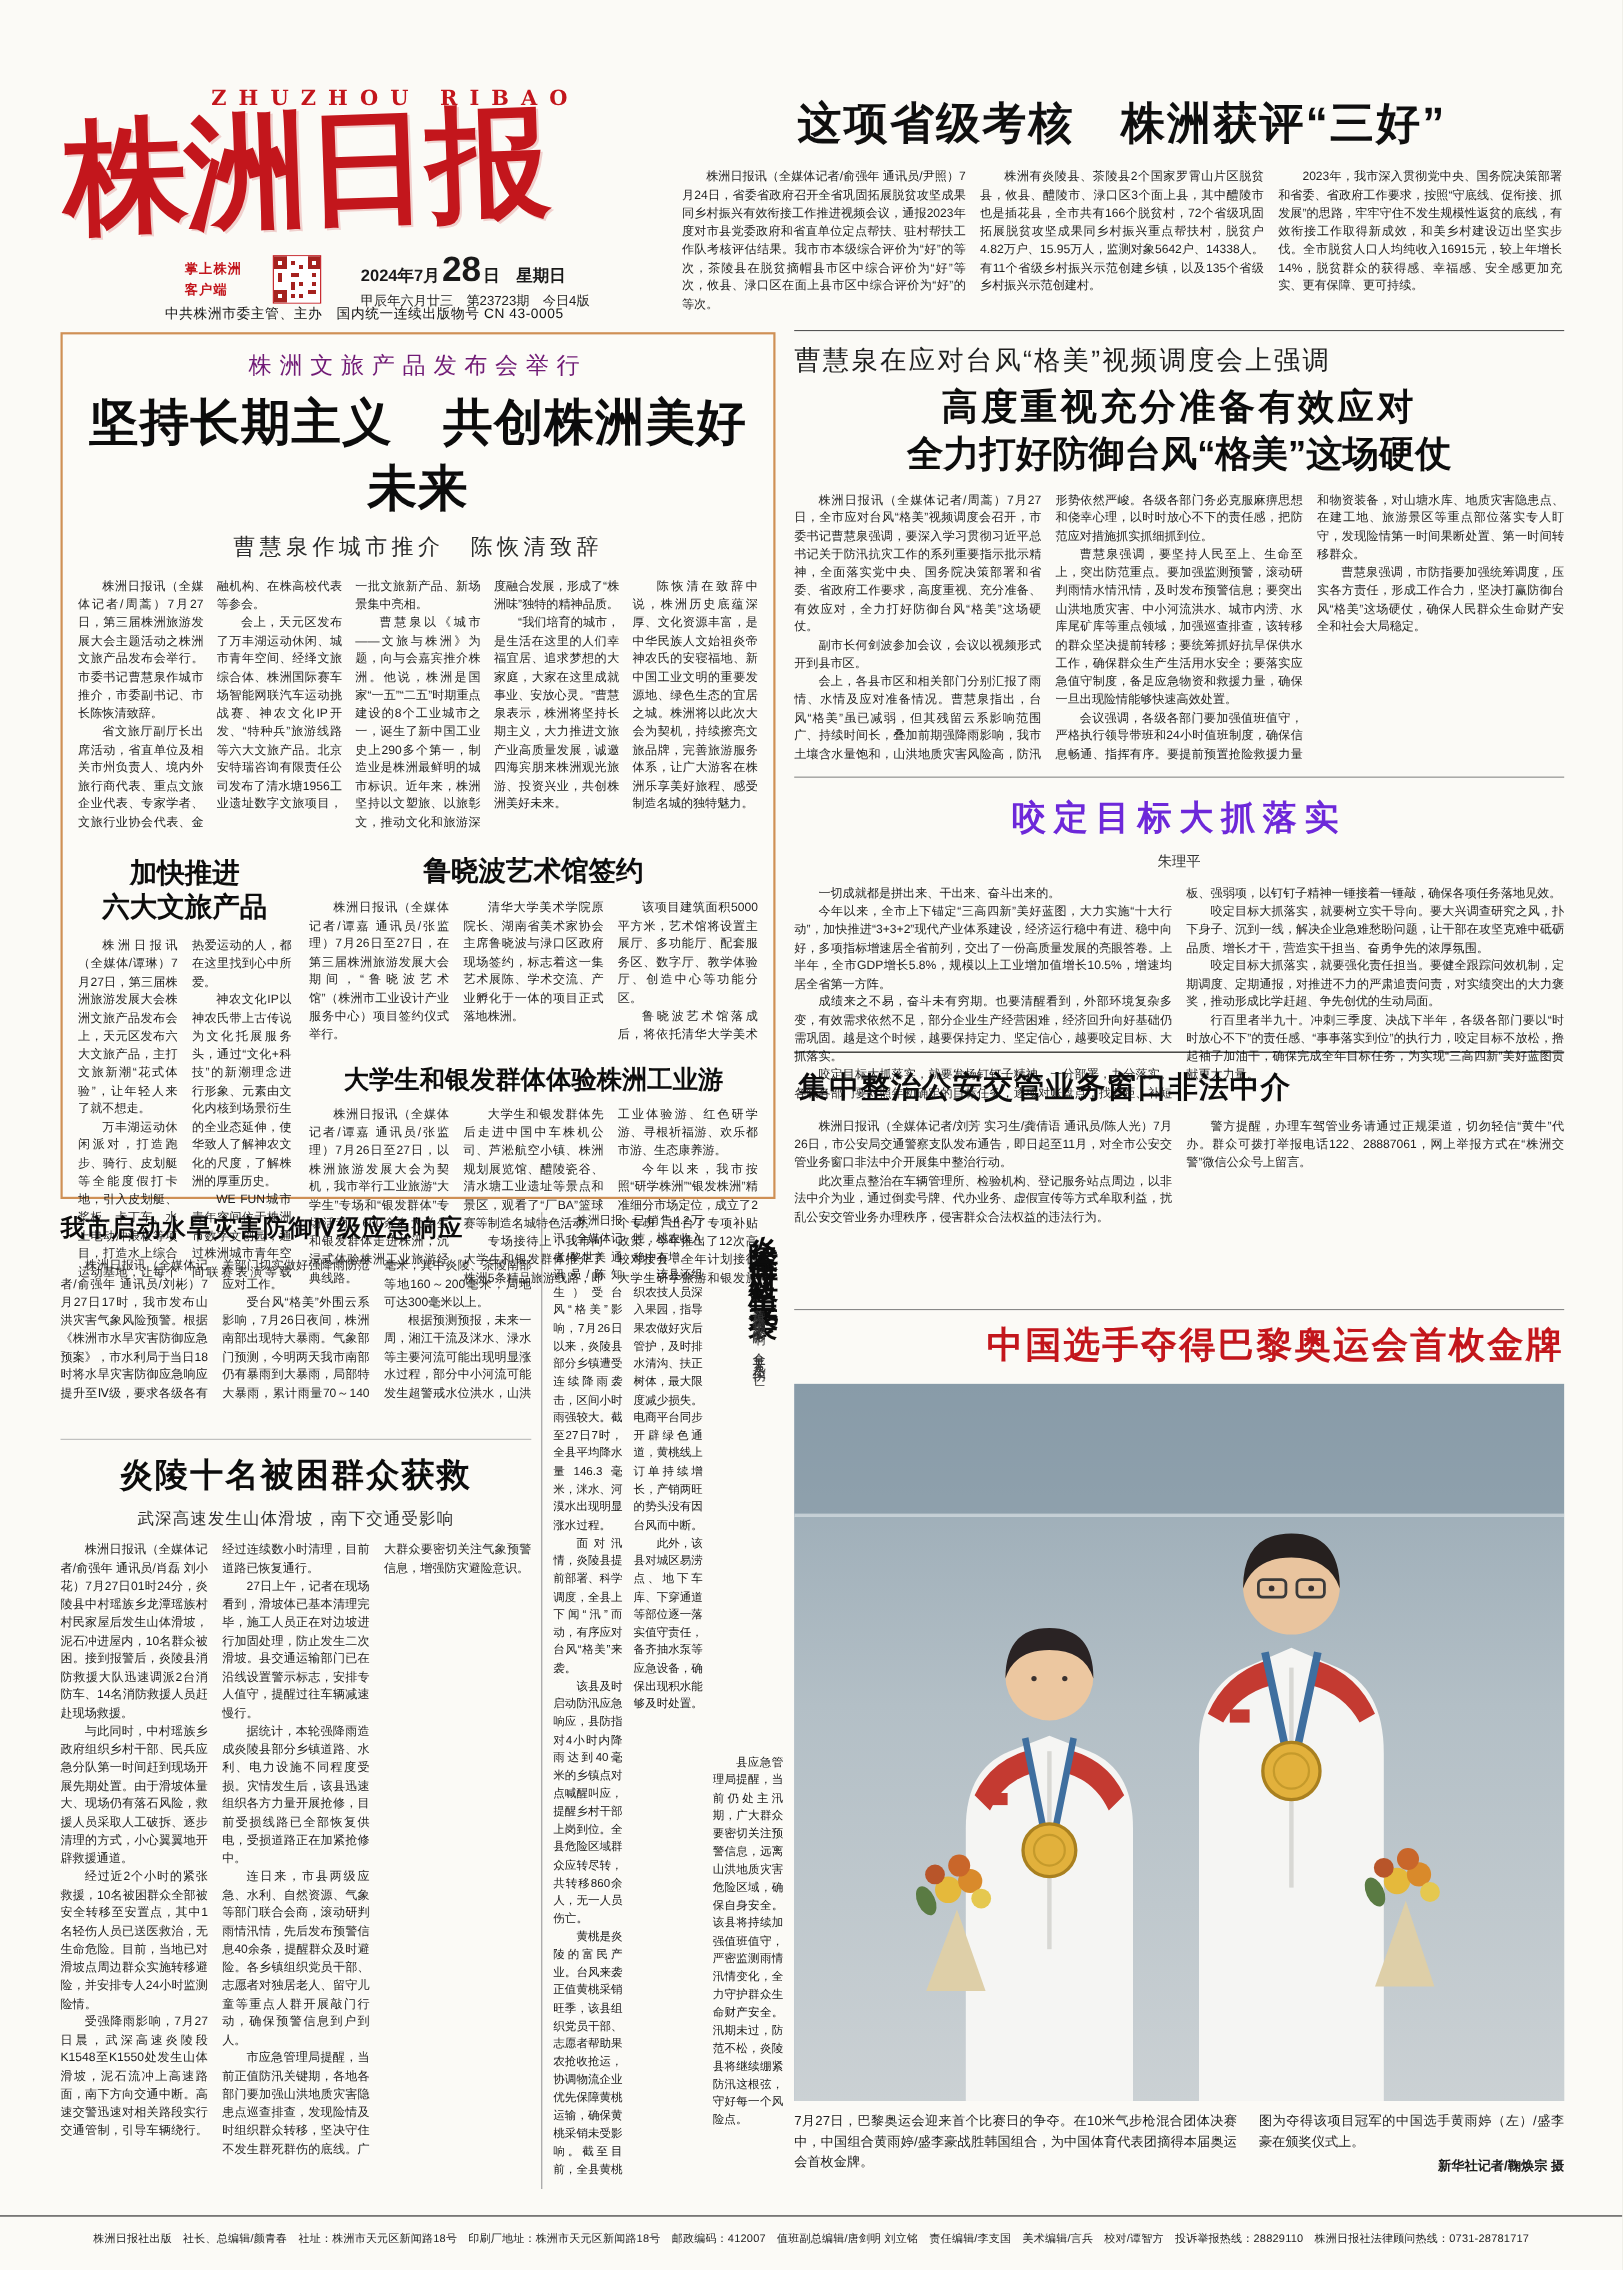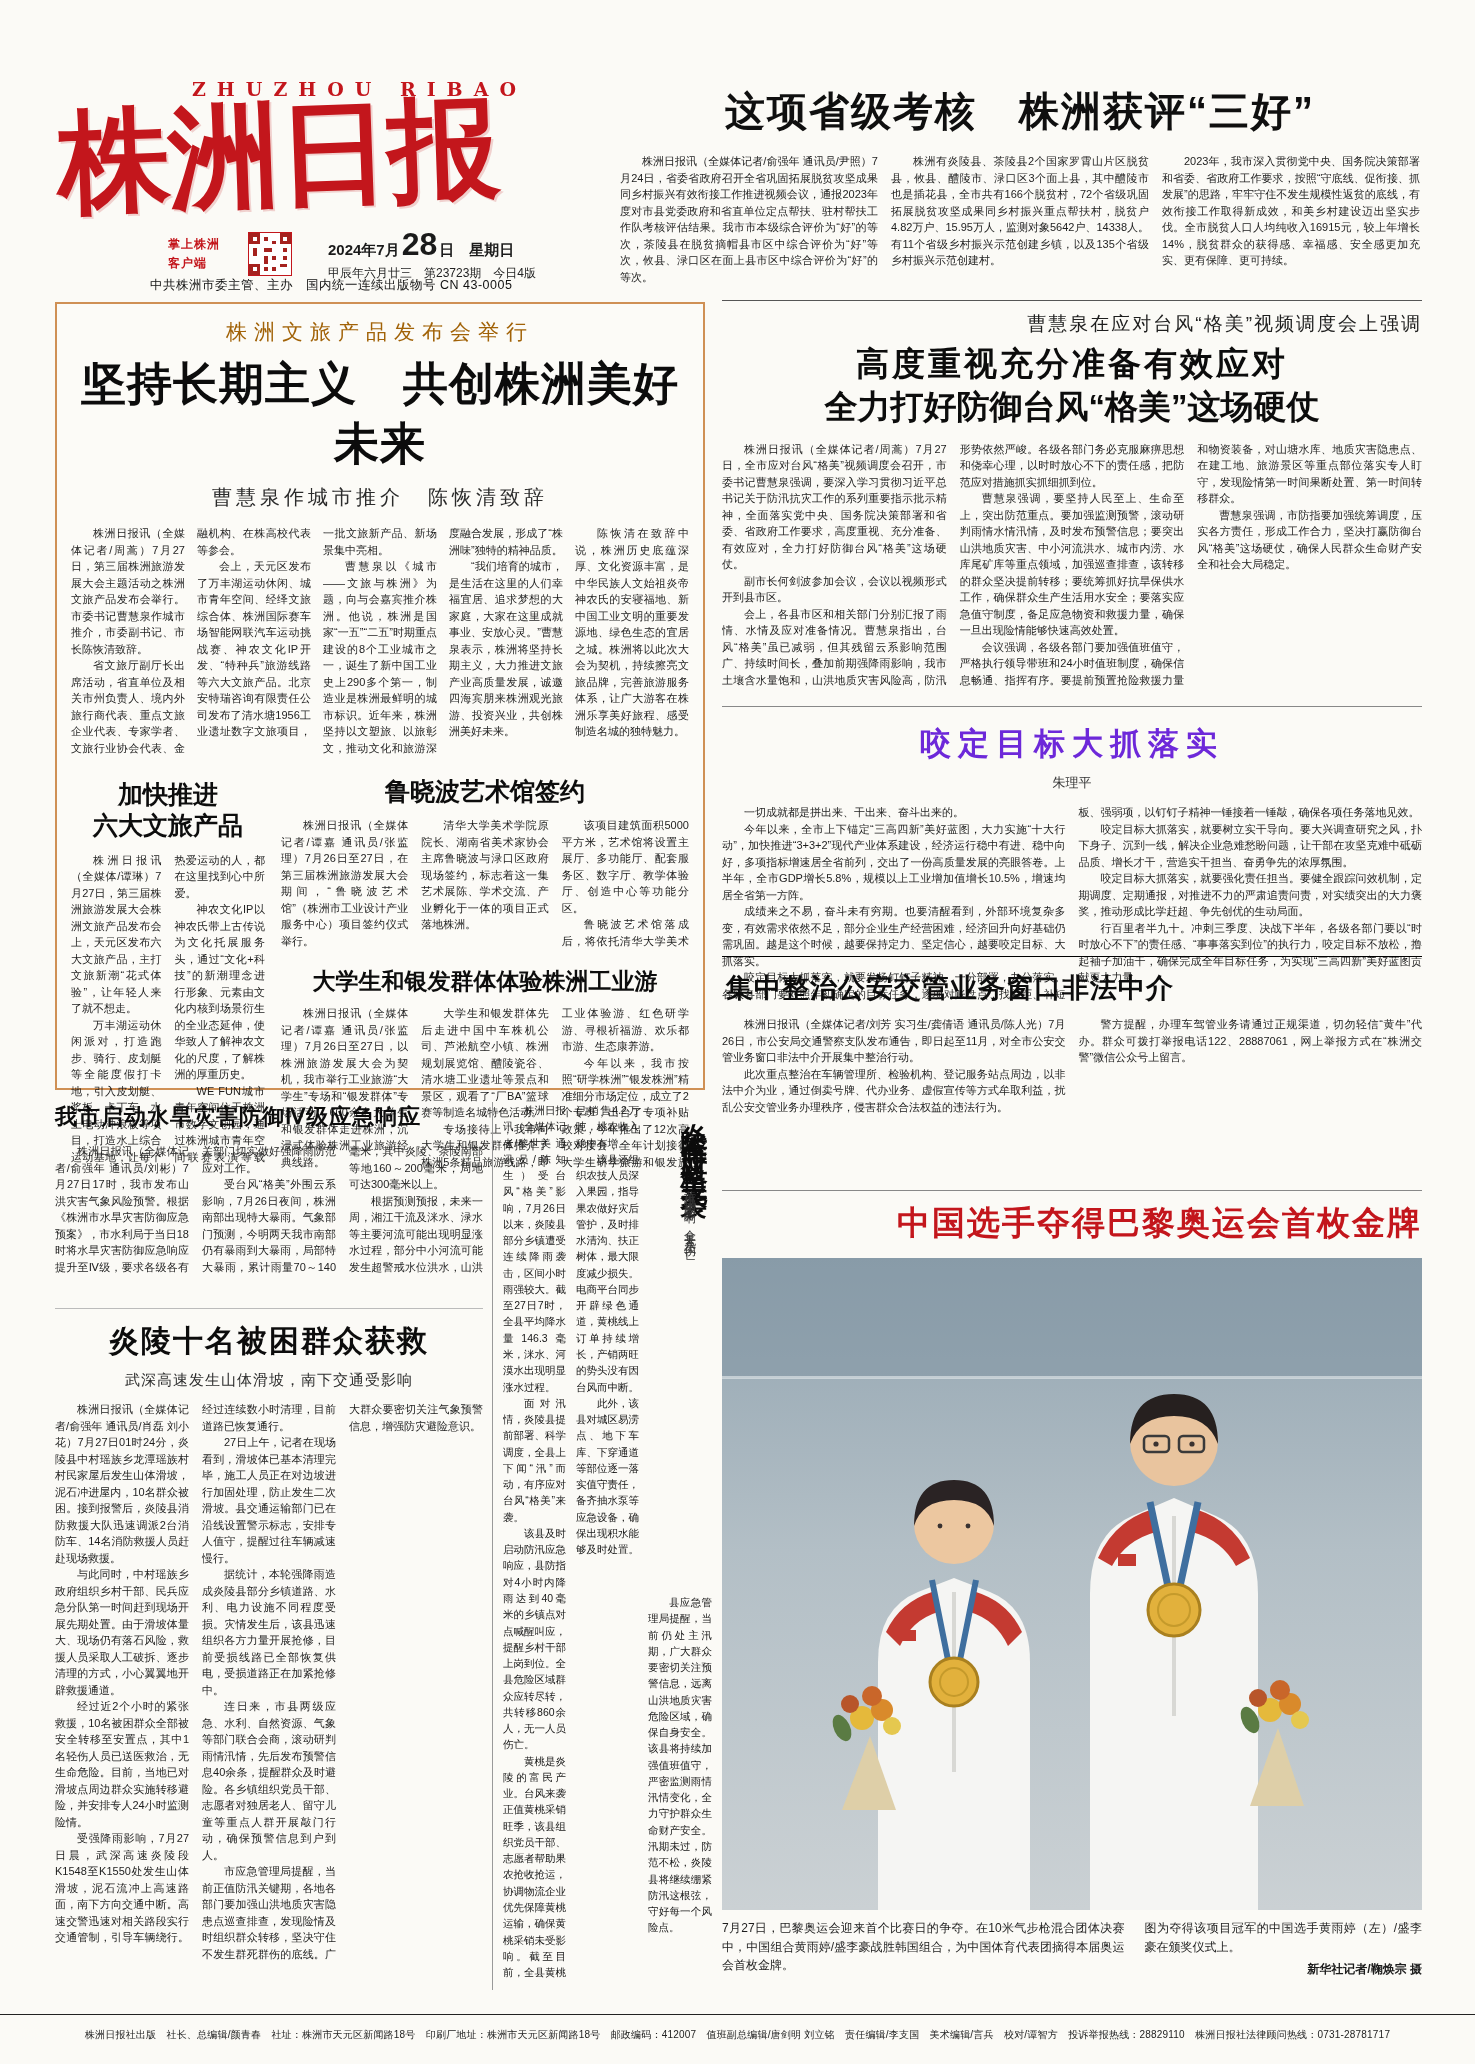--- a/index.html
+++ b/index.html
@@ -31,39 +31,39 @@
   .c5 { column-count:5; column-gap:12px; }
 
   
   .top-right { position:absolute; left:620px; top:84px; width:800px; height:206px; }
   .tr-headline { font-size:40px; font-weight:900; text-align:center; letter-spacing:2px; color:#0f0f0f; }
   .tr-body { margin-top:14px; height:146px; }
 
   
   .main-box { position:absolute; left:55px; top:302px; width:650px; height:788px;
               border:2px solid #cf9055; padding:14px 14px 10px; background:#fcfbf7; }
-  .ms-kicker { text-align:center; font-size:21px; letter-spacing:7px; color:#a16207; }
+  .ms-kicker { text-align:center; font-size:21px; letter-spacing:7px; color:#701a75; }
   .ms-headline { text-align:center; font-size:45px; font-weight:900; letter-spacing:1px; margin-top:8px; color:#0c0c0c; }
   .ms-subhead { text-align:center; font-family:"DejaVu Serif",serif; font-size:20px; letter-spacing:4px; margin-top:10px; color:#2b2b2b; }
   .ms-body { margin-top:14px; height:238px; }
   .sub-row { margin-top:12px; display:flex; gap:16px; height:398px; }
   .tianyuan { width:194px; }
   .sec-title { text-align:center; font-weight:900; color:#0d0d0d; }
   .tianyuan .sec-title { font-size:25px; line-height:1.25; margin:4px 0 10px; }
   .ty-body { height:318px; }
   .right-stack { flex:1; display:flex; flex-direction:column; }
   .luxiaobo .sec-title { font-size:25px; margin-bottom:9px; }
   .lx-body { height:136px; }
   .students { margin-top:13px; }
   .students .sec-title { font-size:23px; margin-bottom:8px; }
   .st-body { height:172px; }
 
   
   .typhoon { position:absolute; left:722px; top:300px; width:700px; height:400px; border-top:1px solid #555; padding-top:10px; }
-  .tp-kicker { text-align:right; font-size:19px; letter-spacing:2px; color:#1e1e1e; }
+  .tp-kicker { text-align:left; font-size:24px; letter-spacing:2px; color:#1e1e1e; }
   .tp-h1,.tp-h2 { text-align:center; font-size:33px; font-weight:900; line-height:1.3; color:#0c0c0c; }
   .tp-h1 { margin-top:6px; letter-spacing:3px; }
   .tp-body { margin-top:12px; height:262px; }
 
   .commentary { position:absolute; left:722px; top:706px; width:700px; height:306px; border-top:1px solid #888; padding-top:16px; }
   .cm-title { text-align:center; font-size:31px; font-weight:900; letter-spacing:7px; color:#6d28d9; }
   .cm-author { text-align:center; font-size:13px; color:#333; margin:9px 0 12px; }
   .cm-body { height:212px; }
 
   .traffic { position:absolute; left:722px; top:956px; width:700px; height:170px; border-top:1px solid #000000; padding-top:13px; }

